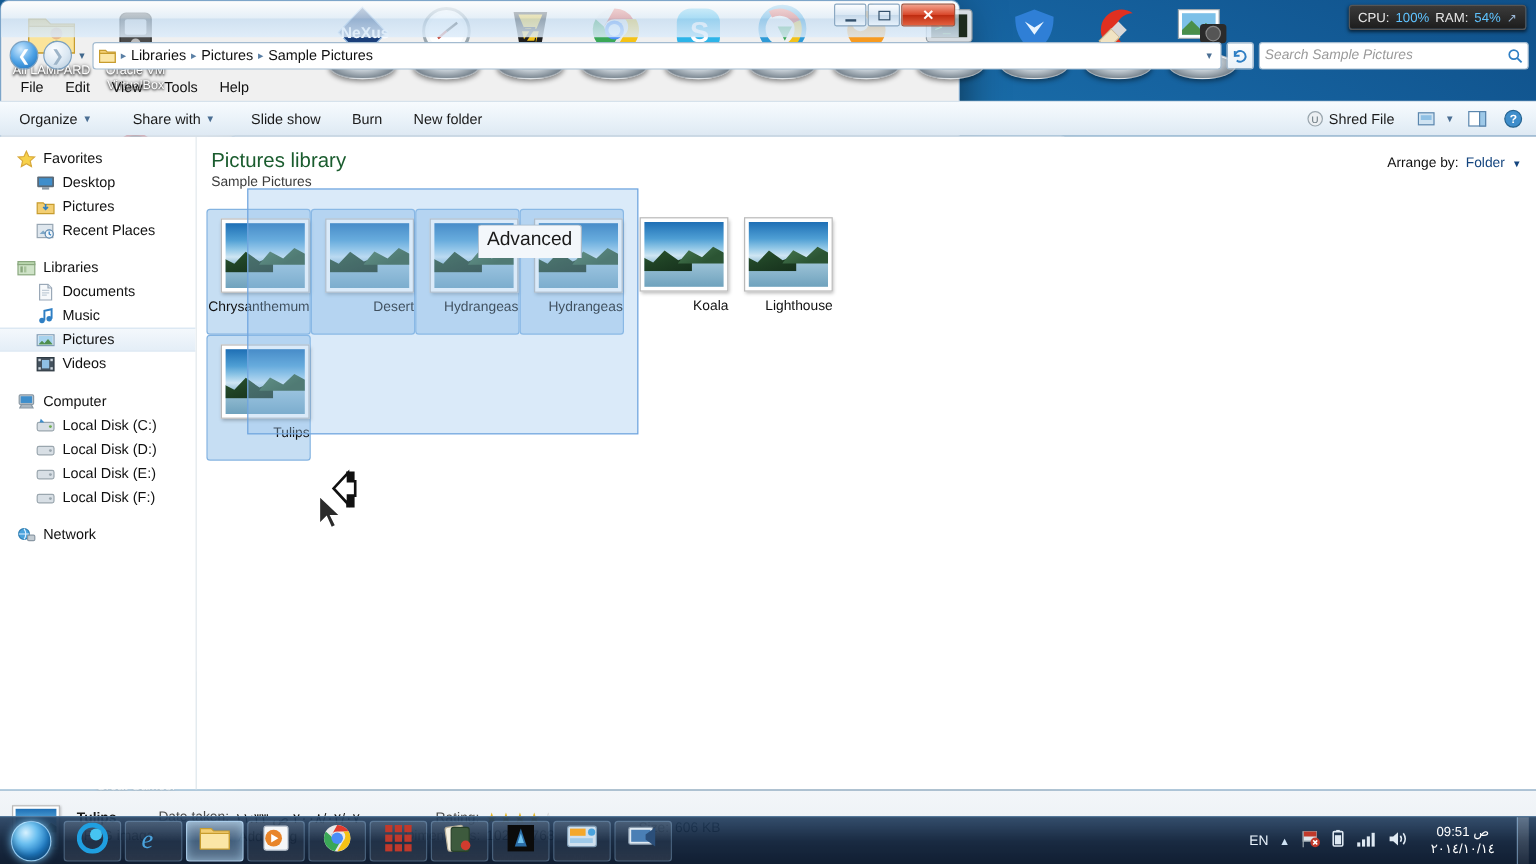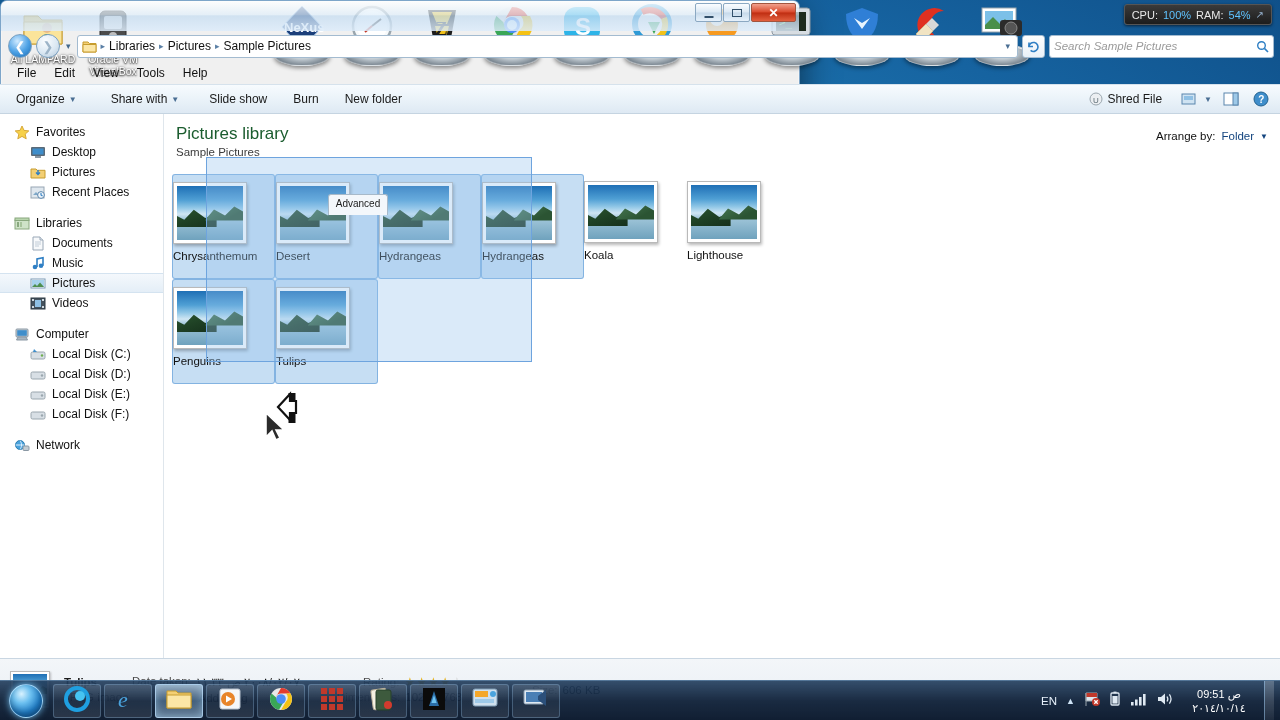--- a/index.html
+++ b/index.html
@@ -116,21 +116,21 @@
   }
   #system-properties .sp-title {
     position: absolute; left: 10px; top: 5px; font-size: 12px; color: #1c3d63;
     text-shadow: 0 1px 0 rgba(255,255,255,.85);
   }
   #system-properties .sp-body {
     position: absolute; left: 8px; right: 8px; top: 28px; bottom: 8px;
   }
   .sp-tabs { display: flex; align-items: flex-end; height: 22px; padding-left: 6px; }
   .sp-tab {
-    font-size: 10px; padding: 3px 7px 4px; border: 1px solid #a7b9c9;
+    font-size: 16px; padding: 3px 7px 4px; border: 1px solid #a7b9c9;
     border-bottom: none; border-radius: 3px 3px 0 0;
     background: linear-gradient(#f6fafd,#dde8f1);
     color: #1a1a1a; margin-right: -1px; position: relative; white-space: nowrap;
   }
   .sp-tab.active { background: #f3f7fb; padding-bottom: 6px; z-index: 2; }
   .sp-panel {
     border: 1px solid #a7b9c9; background: #f3f7fb; height: 350px; padding: 9px;
     font-size: 11px; color: #111; position: relative;
   }
   .sp-group {
@@ -250,22 +250,22 @@
   .lib-sub { font-size: 11.5px; color: #3c3c3c; margin-top: 2px; }
   .arrange-by {
     position: absolute; right: 12px; top: 16px; font-size: 11.5px; color: #111;
     display: flex; align-items: center; gap: 6px;
   }
   .arrange-by .val { color: #14457f; }
   .arrange-by .cr { font-size: 8px; color: #14457f; }
 
   .thumb-grid { position: absolute; left: 8px; top: 60px; right: 8px; display: flex; flex-wrap: wrap; }
   .thumb-cell {
-    width: 103px; height: 105px; display: flex; flex-direction: column;
-    align-items: flex-start; padding-top: 7px; border-radius: 3px; position: relative;
+    width: 87px; height: 105px; display: flex; flex-direction: column;
+    align-items: flex-end; padding-top: 7px; border-radius: 3px; position: relative;
   }
   .thumb-cell.selected {
     background: rgba(152,194,233,.55);
     border: 1px solid rgba(120,172,222,.85);
   }
   .thumb-frame {
     width: 74px; height: 62px; background: #fff;
     border: 1px solid #b9b9b9; padding: 3px;
     box-shadow: 1px 2px 3px rgba(0,0,0,.28);
   }
@@ -981,26 +981,20 @@
             </div>
           <div class="thumb-label">Koala</div>
         </div>
         <div class="thumb-cell">
           <div class="thumb-frame">
               <div class="thumb-pic"></div>
             </div>
           <div class="thumb-label">Lighthouse</div>
         </div>
         <div style="width:100%;height:0;"></div>
-        <div class="thumb-cell selected">
-          <div class="thumb-frame">
-              <div class="thumb-pic"></div>
-            </div>
-          <div class="thumb-label">Penguins</div>
-        </div>
         <div class="thumb-cell selected">
           <div class="thumb-frame">
               <div class="thumb-pic"></div>
             </div>
           <div class="thumb-label">Tulips</div>
         </div>
       </div>
 
       <div id="rubber-band" style="left:42px;top:43px;width:326px;height:205px;"></div>
 

